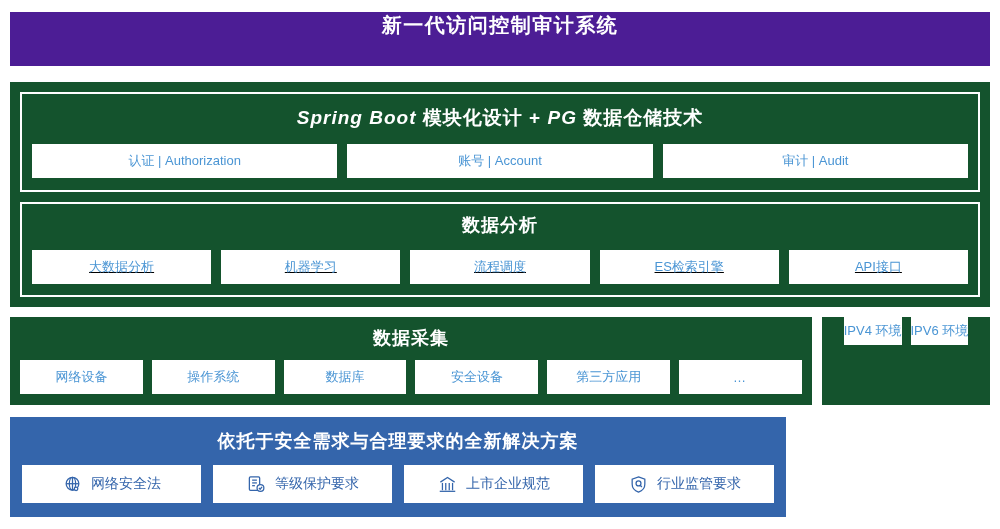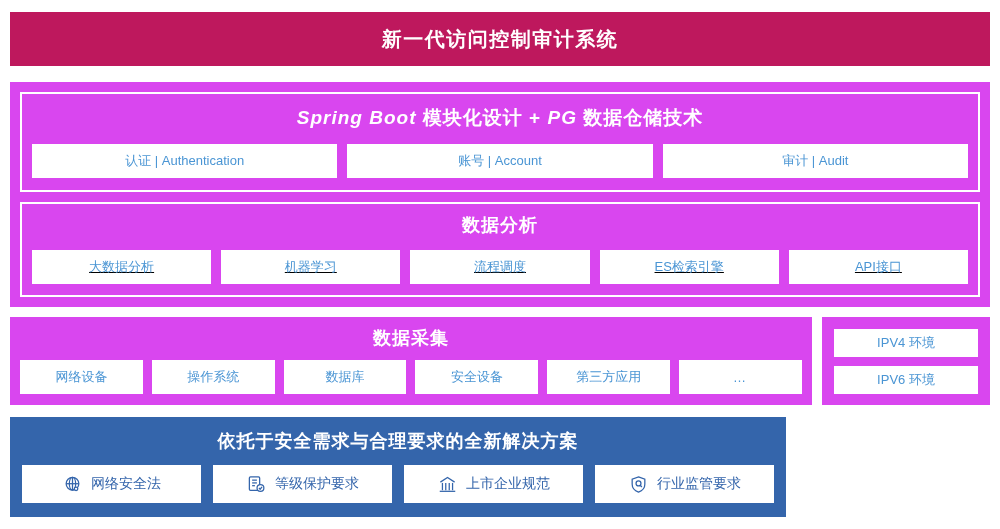--- a/index.html
+++ b/index.html
@@ -21,36 +21,36 @@
     box-sizing: border-box;
   }
 
   
   .header {
     position: absolute;
     left: 10px;
     top: 12px;
     width: 980px;
     height: 54px;
-    background: #be185d;
+    background: #4c1d95;
     display: flex;
-    align-items: center;
+    align-items: flex-start;
     justify-content: center;
   }
   .header-title {
     color: #ffffff;
     font-size: 20px;
     font-weight: bold;
     letter-spacing: 1.5px;
   }
 
   
   .panel {
     position: absolute;
-    background: #d946ef;
+    background: #14532d;
     box-sizing: border-box;
   }
   .subpanel {
     border: 2px solid #ffffff;
     box-sizing: border-box;
     padding: 0;
   }
   .panel-title {
     text-align: center;
     color: #ffffff;
@@ -142,21 +142,21 @@
     right: 10px;
     bottom: 11px;
     gap: 9px;
   }
   #ipv-panel {
     left: 822px;
     top: 317px;
     width: 168px;
     height: 88px;
     display: flex;
-    flex-direction: column;
+    flex-direction: row;
     justify-content: center;
     gap: 9px;
     padding: 0 12px;
   }
   #ipv-panel .card {
     height: 28px;
     font-size: 13px;
     flex: 0 0 auto;
   }
 
@@ -209,21 +209,21 @@
     <div class="header-title">新一代访问控制审计系统</div>
   </div>
 
   <div class="panel" id="upper-panel">
 
     <div class="subpanel" id="springboot-box">
       <div class="panel-title italic-latin">
         <span class="lat">Spring Boot</span><span> 模块化设计 + </span><span class="lat">PG</span><span> 数据仓储技术</span>
       </div>
       <div class="card-row">
-        <div class="card">认证 | Authentication</div>
+        <div class="card">认证 | Authorization</div>
         <div class="card">账号 | Account</div>
         <div class="card">审计 | Audit</div>
       </div>
     </div>
 
     <div class="subpanel" id="analysis-box">
       <div class="panel-title">数据分析</div>
       <div class="card-row">
         <div class="card">大数据分析</div>
         <div class="card">机器学习</div>

